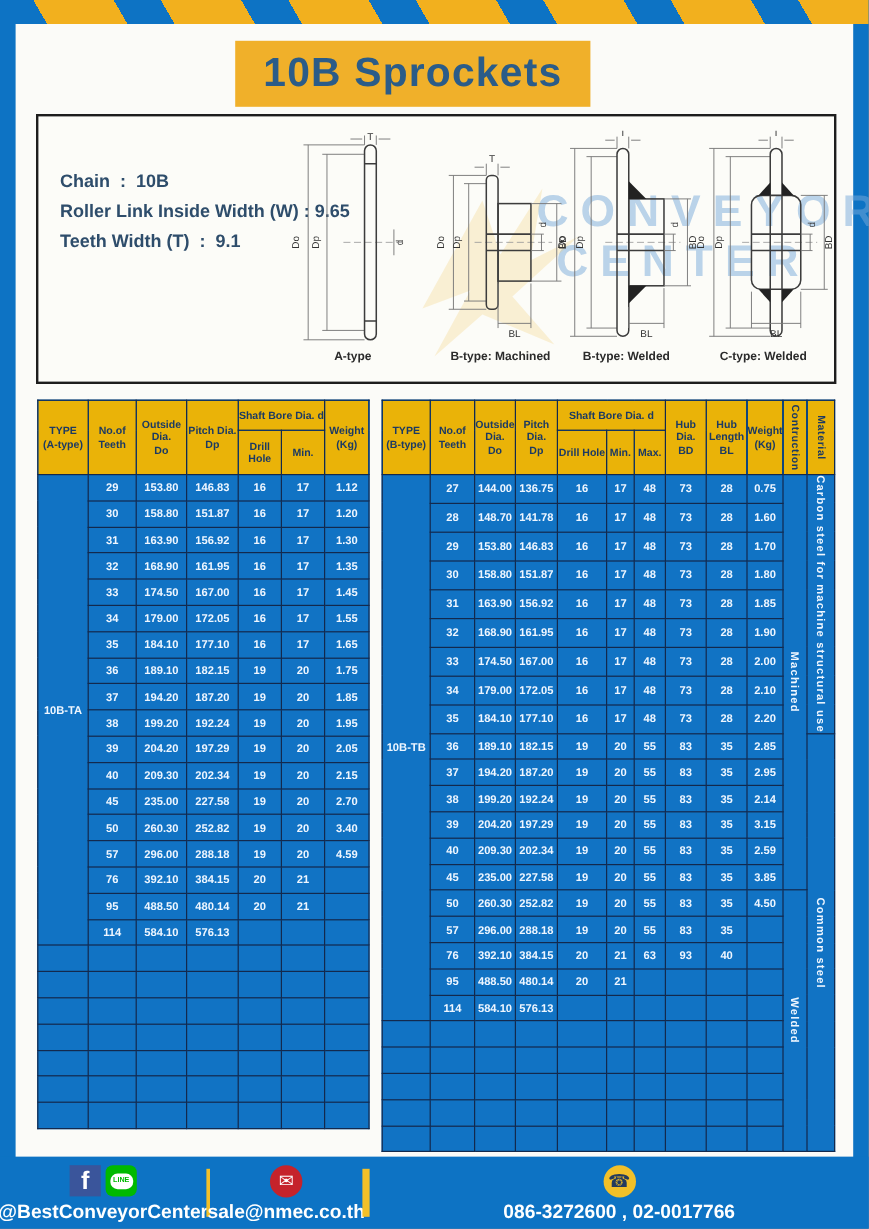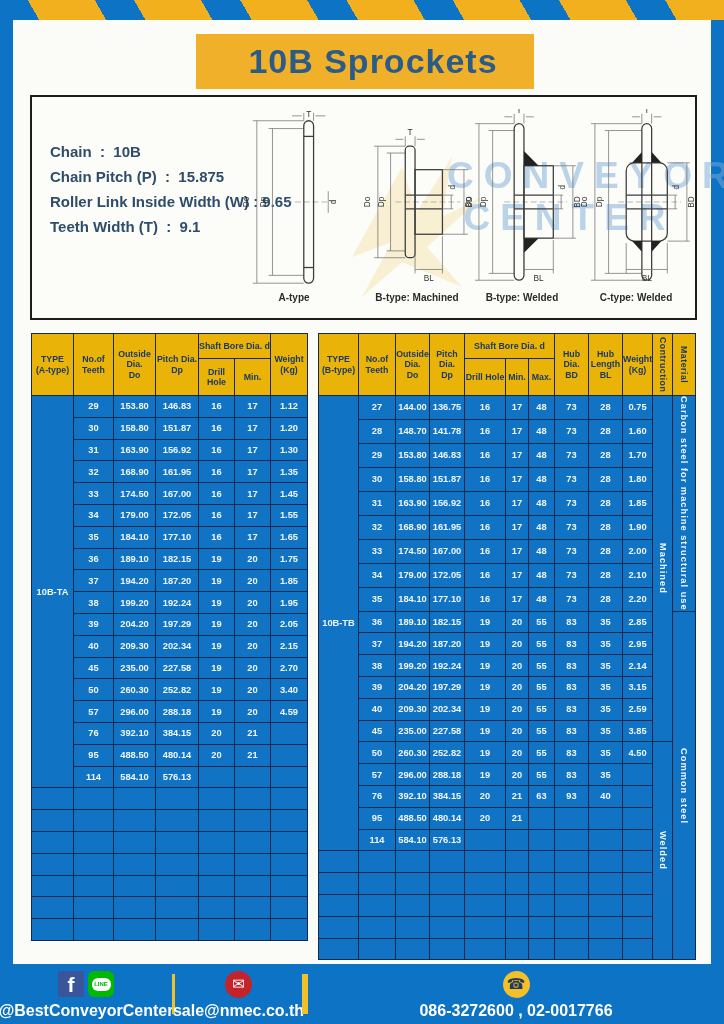--- a/index.html
+++ b/index.html
@@ -3,22 +3,22 @@
 <meta charset="utf-8">
 <style>
   html,body{margin:0;padding:0;background:#888;}
   .screen{position:relative;width:724px;height:1024px;overflow:hidden;
           font-family:"Liberation Sans",sans-serif;background:#0d73c4;}
   
   .top-band{position:absolute;top:0;left:0;width:724px;height:20px;
     background:repeating-linear-gradient(60deg,#0d73c4 0 34px,#f2b01e 34px 92px);}
   .page{position:absolute;left:13px;right:13px;top:20px;bottom:60px;background:#fbfbf8;}
   
-  .title-banner{position:absolute;left:183px;top:14px;width:322px;height:55px;
-    background:#f0b02a;display:flex;align-items:center;justify-content:center;padding-left:16px;}
+  .title-banner{position:absolute;left:183px;top:14px;width:296px;height:55px;
+    background:#f0b02a;display:flex;align-items:center;justify-content:center;}
   .title-banner span{font-size:34px;font-weight:bold;color:#2b5c88;letter-spacing:1px;}
   
   .spec-panel{position:absolute;left:17px;top:75px;width:667px;height:225px;
     background:#fcfcf8;border:2px solid #1d1d1d;box-sizing:border-box;}
   .spec-lines{position:absolute;left:18px;top:42px;}
   .spec-line{font-size:15px;font-weight:bold;color:#2e4d6b;line-height:25px;white-space:pre;}
   .watermark{position:absolute;left:415px;top:58px;width:245px;text-align:center;
     font-weight:bold;font-size:37px;line-height:42px;letter-spacing:10px;
     color:rgba(120,170,218,0.5);z-index:0;}
   .bird{position:absolute;left:300px;top:40px;z-index:0;opacity:.55;}
@@ -81,21 +81,20 @@
       <div class="watermark">
         <div>CONVEYOR</div>
         <div>CENTER</div>
       </div>
       <svg class="bird" width="170" height="170" viewBox="0 0 170 170">
         <polygon points="20,120 70,30 85,75 120,20 110,80 150,60 95,110 130,150 70,125 30,160 60,105" fill="#f3d27f" opacity="0.55"></polygon>
       </svg>
 
       <div class="spec-lines">
         <div class="spec-line">Chain  :  10B</div>
-        <div class="spec-line">Chain Pitch (P)  :  15.875</div>
         <div class="spec-line">Roller Link Inside Width (W) : 9.65</div>
         <div class="spec-line">Teeth Width (T)  :  9.1</div>
       </div>
 
       <div class="diagram" style="left:202px;">
         <svg width="120" height="182" viewBox="0 0 120 186">
           <line class="dg-dim" x1="70" y1="12" x2="18" y2="12"></line>
             <line class="dg-dim" x1="70" y1="178" x2="18" y2="178"></line>
           <line class="dg-dim" x1="22" y1="12" x2="22" y2="178"></line>
           <line class="dg-dim" x1="70" y1="20" x2="34" y2="20"></line>

